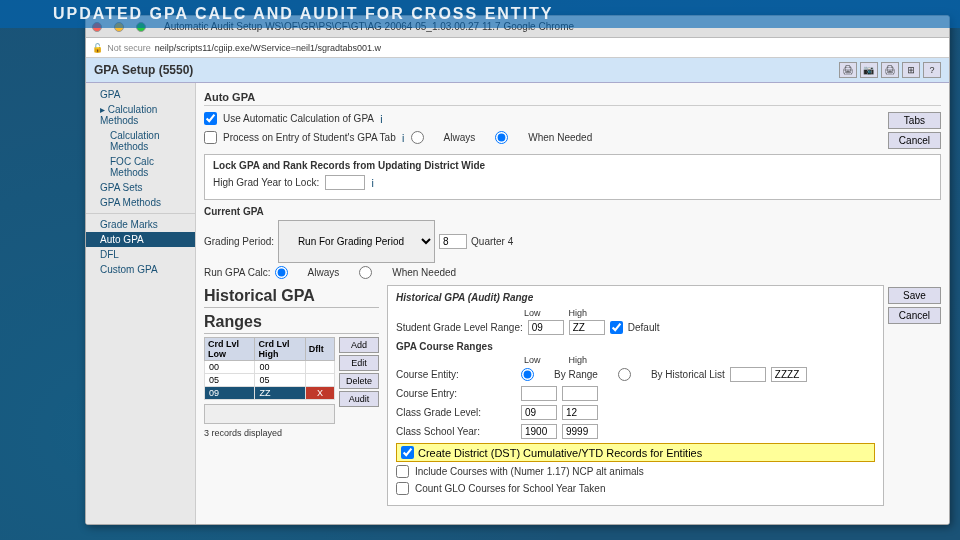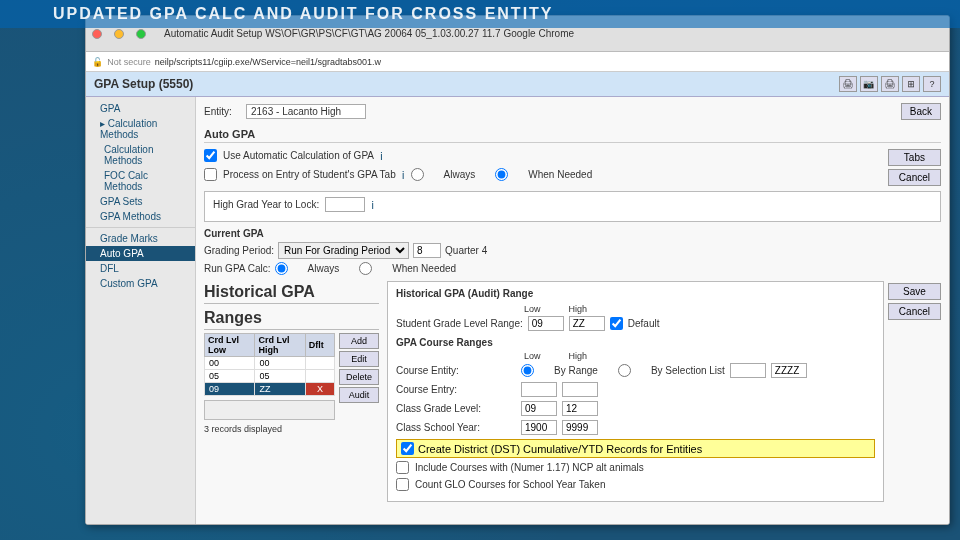--- a/index.html
+++ b/index.html
@@ -54,21 +54,21 @@
       background: #f0f0f0;
       border: 1px solid #aaa;
       border-radius: 3px;
       z-index: 5;
       overflow: hidden;
       box-shadow: 2px 2px 8px rgba(0,0,0,0.4);
     }
 
     .browser-titlebar {
       background: #e0e0e0;
-      height: 36px;
+      height: 22px;
       display: flex;
       align-items: center;
       padding: 0 6px;
       border-bottom: 1px solid #bbb;
       gap: 12px;
     }
     .browser-btn {
       width: 10px; height: 10px;
       border-radius: 50%;
       border: 1px solid #999;
@@ -159,21 +159,21 @@
       font-size: 10px;
       color: #1a5276;
       padding: 2px 8px 2px 14px;
       cursor: pointer;
     }
     .sidebar-item.active {
       background: #1a5276;
       color: white;
     }
     .sidebar-item.sub {
-      padding-left: 18px;
+      padding-left: 24px;
     }
     .sidebar-divider {
       height: 1px;
       background: #ccc;
       margin: 3px 0;
     }
 
     
     .main-panel {
       flex: 1;
@@ -290,22 +290,23 @@
     .grading-row {
       display: flex;
       align-items: center;
       gap: 4px;
       font-size: 10px;
       color: #333;
       margin-bottom: 3px;
     }
     .grading-select {
       font-size: 10px;
-      padding: 1px;
+      padding: 14px;
       border: 1px solid #aaa;
+      text-align: right;
     }
     .grading-num {
       width: 28px;
       font-size: 10px;
       padding: 1px 3px;
       border: 1px solid #aaa;
     }
 
     
     .historical-section {
@@ -385,20 +386,21 @@
       flex: 1;
       background: white;
       border: 1px solid #bbb;
       padding: 6px 8px;
     }
     .audit-title {
       font-size: 10px;
       font-weight: bold;
       color: #333;
       margin-bottom: 5px;
+      font-style: italic;
     }
     .audit-row {
       display: flex;
       align-items: center;
       gap: 5px;
       font-size: 10px;
       color: #333;
       margin-bottom: 4px;
     }
     .audit-label {
@@ -506,25 +508,20 @@
         <div class="sidebar-item">
           <span>DFL</span>
         </div>
         <div class="sidebar-item">
           <span>Custom GPA</span>
         </div>
       </div>
 
       <div class="main-panel">
 
-        <div class="entity-row">
-          <span class="entity-label">Entity:</span>
-          <span class="entity-value">2163 - Lacanto High</span>
-          <button class="back-btn">Back</button>
-        </div>
 
         <div class="section-heading">Auto GPA</div>
 
         <div style="display:flex; align-items:flex-end; gap:8px; margin-bottom:5px;">
           <div style="flex:1;">
             <div class="form-row">
               <input type="checkbox" checked="" style="">
               <label>Use Automatic Calculation of GPA</label>
               <span style="color:#1a5276;font-size:11px;">ℹ</span>
             </div>
@@ -540,20 +537,21 @@
               </div>
             </div>
           </div>
           <div class="action-btns">
             <button class="action-btn">Tabs</button>
             <button class="action-btn">Cancel</button>
           </div>
         </div>
 
         <div class="lock-gpa-box">
+          <div class="lock-gpa-title">Lock GPA and Rank Records from Updating District Wide</div>
           <div class="form-row">
             <label>High Grad Year to Lock:</label>
             <input type="text" class="lock-input" style="">
             <span style="color:#1a5276;font-size:11px;">ℹ</span>
           </div>
         </div>
 
         <div class="current-gpa-section">
           <div class="current-gpa-label">Current GPA</div>
           <div class="grading-row">
@@ -643,21 +641,21 @@
                 <span>Low</span>
                 <span>High</span>
               </div>
 
               <div class="audit-row">
                 <span class="audit-label">Course Entity:</span>
                 <div class="radio-group">
                   <input type="radio" name="centity" checked="" style="">
                   <label>By Range</label>
                   <input type="radio" name="centity" style="">
-                  <label>By Selection List</label>
+                  <label>By Historical List</label>
                 </div>
                 <input type="text" class="audit-input" value="" style="">
                 <input type="text" class="audit-input" value="ZZZZ" style="">
               </div>
 
               <div class="audit-row">
                 <span class="audit-label">Course Entry:</span>
                 <input type="text" class="audit-input" value="" style="">
                 <input type="text" class="audit-input" value="" style="">
               </div>

